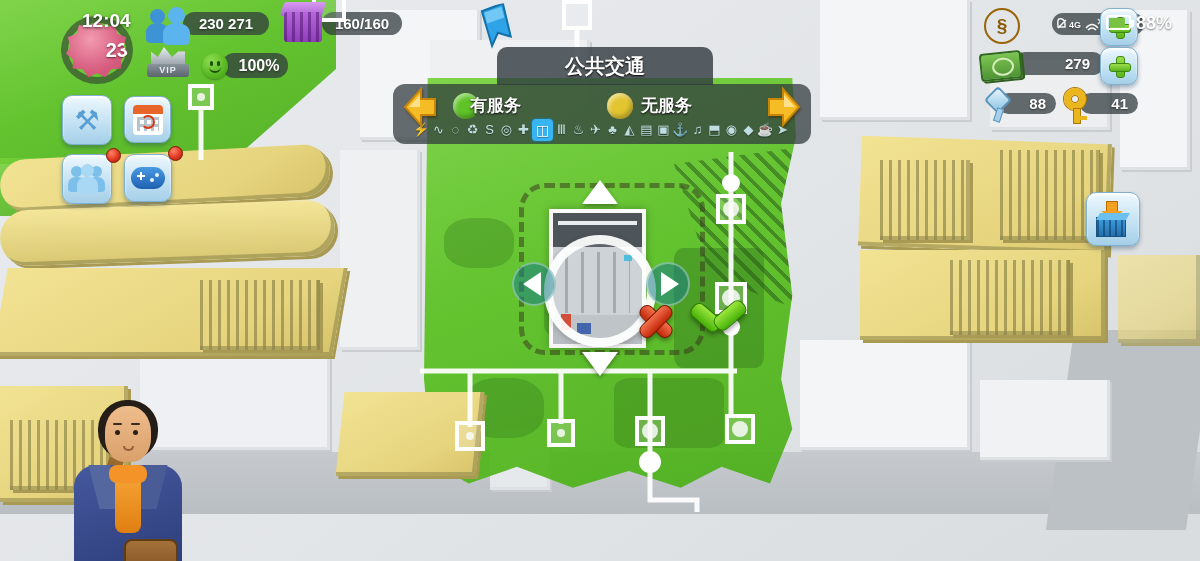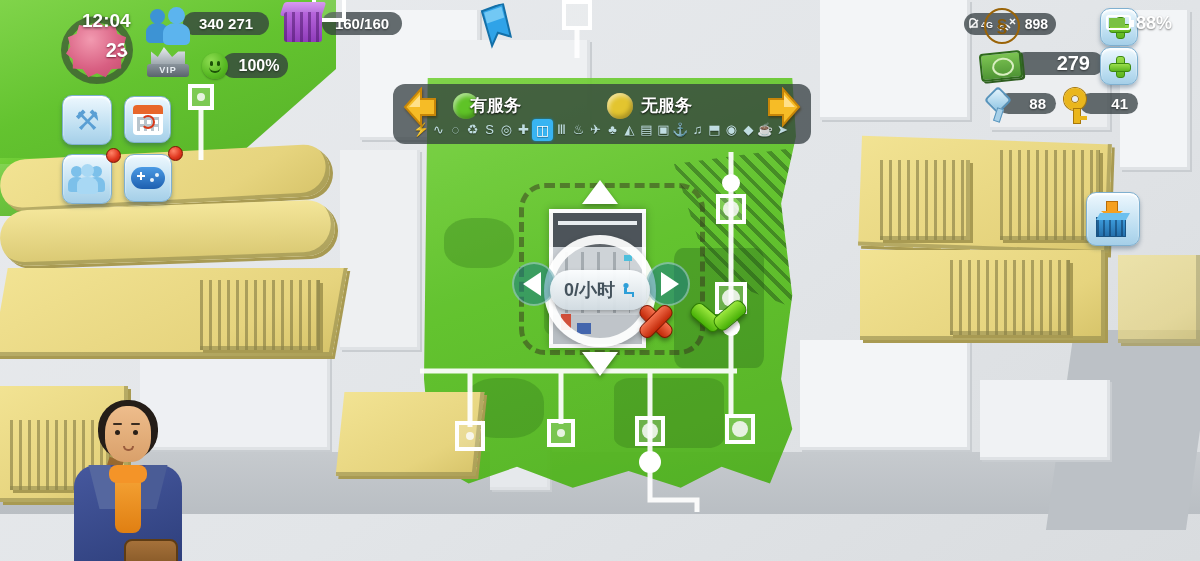--- a/index.html
+++ b/index.html
@@ -263,27 +263,20 @@
   </div>
   <div class="abs" id="rotate-ring"></div>
   <div class="abs dir-circle" style="left:512px;top:262px;">
       <div class="tri left"></div>
     </div>
   <div class="abs dir-circle" style="left:646px;top:262px;">
       <div class="tri right"></div>
     </div>
   <div class="abs tri up" style="left:582px;top:180px;z-index:23;"></div>
   <div class="abs tri down" style="left:582px;top:352px;z-index:23;"></div>
-  <div class="abs" id="rate-pill">
-    <span>0/小时</span>
-    <svg width="16" height="16" viewBox="0 0 16 16">
-      <circle cx="6" cy="3.5" r="2.6" fill="#2e9fd8"></circle>
-      <path d="M4,6 L4,12 L12,12 L12,15 L14,15 L14,10 L7,10 L7,6 Z" fill="#2e9fd8"></path>
-    </svg>
-  </div>
   <div class="abs" id="reject-btn">
     <div class="b b1"></div>
       <div class="b b2"></div>
   </div>
   <div class="abs" id="confirm-btn">
     <div class="b b1"></div>
       <div class="b b2"></div>
   </div>
 
   <div class="abs" id="level-ring"></div>
@@ -292,21 +285,21 @@
     </div>
   <div class="abs" id="clock">12:04</div>
 
   <div class="abs person" style="left:146px;top:7px;width:44px;height:38px;z-index:31;">
     <span class="hd" style="left:4px;top:2px;width:15px;height:15px;background:#3d93d4;"></span>
     <span class="bd" style="left:0;top:16px;width:23px;height:20px;background:#3d93d4;"></span>
     <span class="hd" style="left:22px;top:0;width:17px;height:17px;background:#5cb4ee;"></span>
     <span class="bd" style="left:17px;top:16px;width:27px;height:22px;background:#5cb4ee;"></span>
   </div>
   <div class="pill" style="left:183px;top:12px;width:86px;height:23px;font-size:15px;">
-    <span>340 271</span>
+    <span>230 271</span>
   </div>
 
   <div class="abs" id="storage-icon">
       <div class="top"></div>
       <div class="fr"></div>
     </div>
   <div class="pill" style="left:322px;top:12px;width:80px;height:23px;font-size:15px;">
     <span>160/160</span>
   </div>
 
@@ -350,39 +343,39 @@
       <span style="position:absolute;right:6px;top:6px;width:4px;height:4px;border-radius:50%;background:#e8f2fa;"></span>
       <span style="position:absolute;right:11px;top:11px;width:4px;height:4px;border-radius:50%;background:#e8f2fa;"></span>
     </div>
   </div>
   <div class="reddot" style="left:106px;top:148px;z-index:32;"></div>
   <div class="reddot" style="left:168px;top:146px;z-index:32;"></div>
 
   <div class="abs" id="coin-icon">
       <span>§</span>
     </div>
-  <div class="pill" style="left:964px;top:13px;width:92px;height:22px;font-size:14px;justify-content:flex-end;padding-right:8px;gap:7px;">
+  <div class="pill" style="left:1052px;top:13px;width:92px;height:22px;font-size:14px;justify-content:flex-end;padding-right:8px;gap:7px;">
     <svg width="52" height="16" viewBox="0 0 52 16" style="opacity:.95;">
       <path d="M4,12 L12,4 M5,3 C8,2 11,4 11,8 L11,11 L4,11 C4,7 3,4 5,3 Z" stroke="#fff" stroke-width="1.5" fill="none"></path>
       <text x="15" y="12" fill="#fff" font-size="9" font-weight="bold">4G</text>
       <path d="M32,12 Q38,5 44,12 M34,14 Q38,10 42,14" stroke="#fff" stroke-width="1.5" fill="none"></path>
       <path d="M44,3 L49,8 M49,3 L44,8" stroke="#fff" stroke-width="1.5"></path>
     </svg>
     <span>898</span>
   </div>
   <div class="sqbtn" style="left:1100px;top:8px;width:38px;height:38px;">
     <div class="plus-glyph"></div>
   </div>
   <div class="abs" id="battery">
       <div class="fill"></div>
     </div>
   <div class="abs" id="battery-text">88%</div>
 
   <div class="abs" id="cash-icon"></div>
-  <div class="pill" style="left:1014px;top:52px;width:90px;height:23px;font-size:20px;justify-content:flex-end;padding-right:14px;">
+  <div class="pill" style="left:1014px;top:52px;width:90px;height:23px;font-size:15px;justify-content:flex-end;padding-right:14px;">
     <span>279</span>
   </div>
   <div class="sqbtn" style="left:1100px;top:47px;width:38px;height:38px;">
     <div class="plus-glyph"></div>
   </div>
 
   <div class="keyicon" style="left:982px;top:90px;width:34px;height:32px;">
     <span class="ring" style="left:6px;top:0;width:20px;height:20px;background:linear-gradient(135deg,#e4f4fc,#8cc4e4);border:2px solid #5894bc;border-radius:4px;transform:rotate(45deg);"></span>
     <span class="stem" style="left:13px;top:18px;width:7px;height:14px;background:#a8d0e8;border:1px solid #5894bc;transform:rotate(18deg);"></span>
   </div>
@@ -405,20 +398,21 @@
       <span style="position:absolute;left:0;top:16px;width:30px;height:20px;background:linear-gradient(#3e9ede,#2470ac);border:1px solid #1a5484;background-image:repeating-linear-gradient(90deg,rgba(10,50,90,.5) 0 2px,transparent 2px 6px),linear-gradient(#3e9ede,#2470ac);"></span>
       <span style="position:absolute;left:2px;top:12px;width:30px;height:7px;background:#6cc0ee;transform:skewX(-30deg);"></span>
     </div>
   </div>
 
   <div class="abs" id="panel">
     <svg id="panel-flag" viewBox="0 0 30 46">
       <path d="M4,4 L26,0 L28,34 L16,28 L8,40 Z" fill="#2fa3e8" stroke="#1470a8" stroke-width="2"></path>
       <path d="M6,6 L24,3 L25,14 L7,17 Z" fill="#72c8f4"></path>
     </svg>
+    <div id="panel-title">公共交通</div>
     <div id="panel-body"></div>
 
     <svg class="nav-arrow" style="left:10px;" viewBox="0 0 34 40">
       <path d="M2,20 L18,2 L18,12 L32,12 L32,28 L18,28 L18,38 Z" fill="#f6bc26" stroke="#c88608" stroke-width="2"></path>
       <path d="M6,20 L17,8 L17,20 Z" fill="#ffe08a"></path>
     </svg>
     <svg class="nav-arrow" style="right:10px;" viewBox="0 0 34 40">
       <path d="M32,20 L16,2 L16,12 L2,12 L2,28 L16,28 L16,38 Z" fill="#f6bc26" stroke="#c88608" stroke-width="2"></path>
       <path d="M28,20 L17,8 L17,20 Z" fill="#ffe08a"></path>
     </svg>

